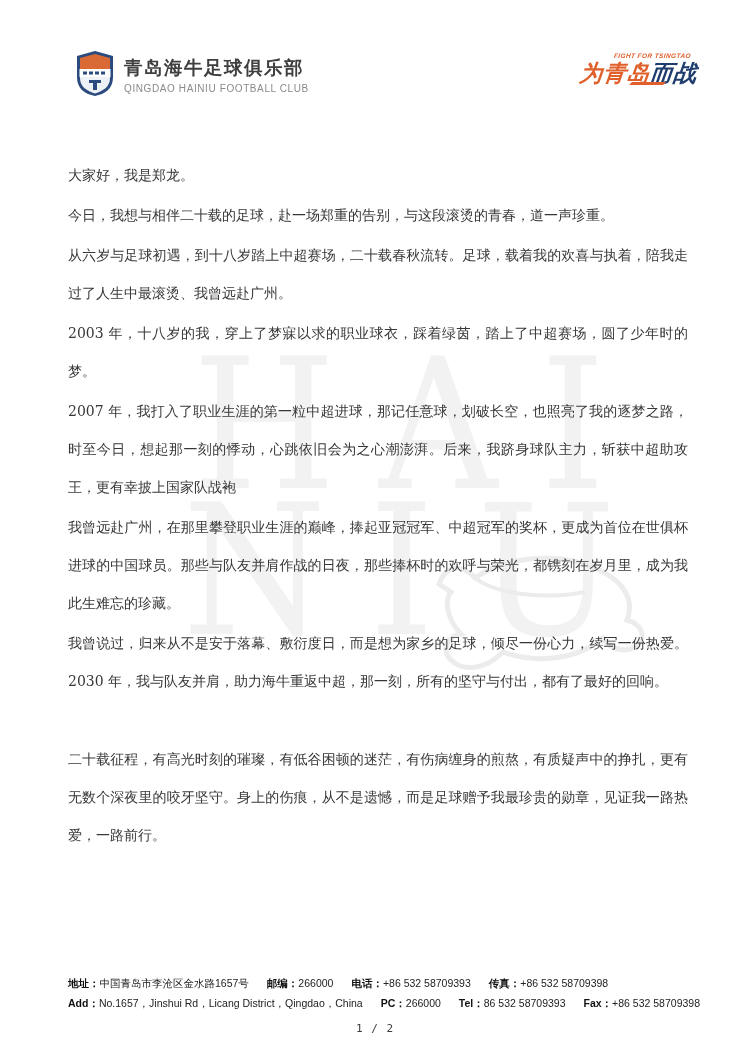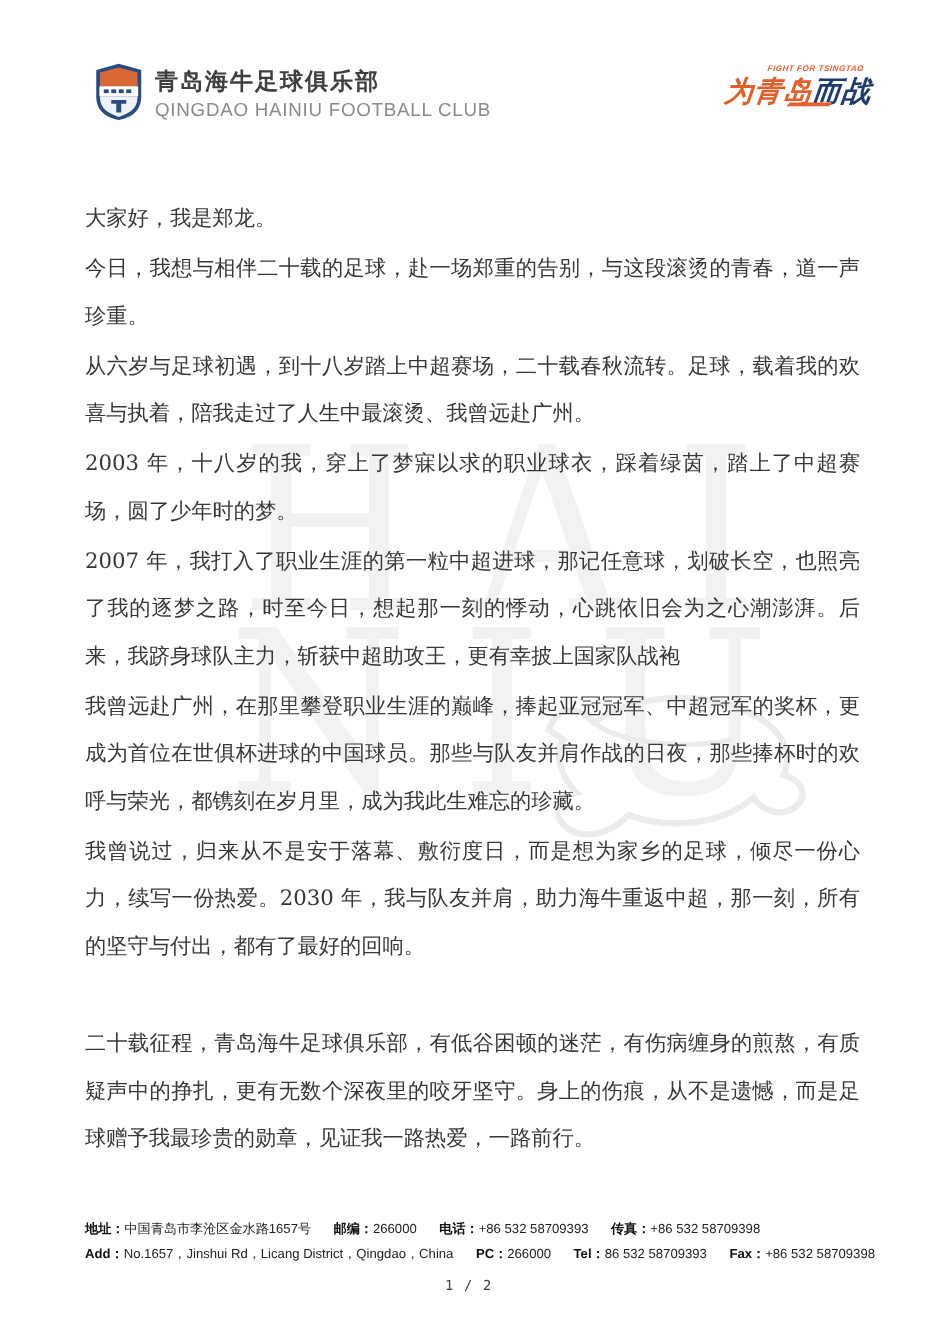--- a/index.html
+++ b/index.html
@@ -27,21 +27,21 @@
 
   
   .header{position:absolute;top:50px;left:75px;right:52px;z-index:2;display:flex;align-items:center;}
   .crest{flex:0 0 auto;}
   .club-names{margin-left:9px;padding-top:3px;}
   .club-name{
     font-size:18.5px;font-weight:bold;color:#3f3f3f;
     letter-spacing:1.5px;line-height:24px;
   }
   .club-name-en{
-    font-size:15px;color:#8a8a8a;letter-spacing:.6px;margin-top:3px;
+    font-size:10px;color:#8a8a8a;letter-spacing:.6px;margin-top:3px;
   }
   .slogan{position:absolute;right:0;top:2px;width:118px;transform:skewX(-6deg);}
   .slogan-top{
     font-size:6.5px;font-weight:bold;font-style:italic;
     color:#e05f2a;letter-spacing:.4px;text-align:center;padding-left:24px;
   }
   .slogan-main{
     font-size:23px;font-weight:bold;font-style:italic;
     letter-spacing:.5px;line-height:28px;white-space:nowrap;
   }
@@ -49,21 +49,21 @@
   .slogan-navy{color:#1f3c6e;}
   .slogan-swoosh{
     position:absolute;left:52px;bottom:2px;width:34px;height:3px;
     background:#e05f2a;transform:skewX(-40deg);
   }
 
   
   .letter-body{
     position:absolute;left:68px;top:156px;width:620px;z-index:1;
     font-family:"DejaVu Serif","Liberation Serif",serif;
-    font-size:17px;color:#373737;
+    font-size:14px;color:#373737;
     line-height:38px;text-align:justify;
   }
   .letter-body p{margin:0 0 2px 0;}
   .para-gap{height:38px;}
 
   
   .footer{position:absolute;left:68px;top:976px;width:620px;z-index:1;}
   .footer-line{font-size:10.5px;line-height:15px;color:#1d1d1d;margin-bottom:5px;white-space:nowrap;}
   .footer-line .seg{margin-right:18px;}
   .footer-line .seg:last-child{margin-right:0;}
@@ -118,21 +118,21 @@
 
   <div class="letter-body">
       <p>大家好，我是郑龙。</p>
       <p>今日，我想与相伴二十载的足球，赴一场郑重的告别，与这段滚烫的青春，道一声珍重。</p>
       <p>从六岁与足球初遇，到十八岁踏上中超赛场，二十载春秋流转。足球，载着我的欢喜与执着，陪我走过了人生中最滚烫、我曾远赴广州。</p>
       <p>2003 年，十八岁的我，穿上了梦寐以求的职业球衣，踩着绿茵，踏上了中超赛场，圆了少年时的梦。</p>
       <p>2007 年，我打入了职业生涯的第一粒中超进球，那记任意球，划破长空，也照亮了我的逐梦之路，时至今日，想起那一刻的悸动，心跳依旧会为之心潮澎湃。后来，我跻身球队主力，斩获中超助攻王，更有幸披上国家队战袍</p>
       <p>我曾远赴广州，在那里攀登职业生涯的巅峰，捧起亚冠冠军、中超冠军的奖杯，更成为首位在世俱杯进球的中国球员。那些与队友并肩作战的日夜，那些捧杯时的欢呼与荣光，都镌刻在岁月里，成为我此生难忘的珍藏。</p>
       <p>我曾说过，归来从不是安于落幕、敷衍度日，而是想为家乡的足球，倾尽一份心力，续写一份热爱。2030 年，我与队友并肩，助力海牛重返中超，那一刻，所有的坚守与付出，都有了最好的回响。</p>
       <div class="para-gap"></div>
-      <p>二十载征程，青岛海牛足球俱乐部，有低谷困顿的迷茫，有伤病缠身的煎熬，有质疑声中的挣扎，更有无数个深夜里的咬牙坚守。身上的伤痕，从不是遗憾，而是足球赠予我最珍贵的勋章，见证我一路热爱，一路前行。</p>
+      <p>二十载征程，有高光时刻的璀璨，有低谷困顿的迷茫，有伤病缠身的煎熬，有质疑声中的挣扎，更有无数个深夜里的咬牙坚守。身上的伤痕，从不是遗憾，而是足球赠予我最珍贵的勋章，见证我一路热爱，一路前行。</p>
     </div>
 
   <div class="footer">
     <div class="footer-line"><span class="seg"><span class="lbl">地址：</span><span class="val">中国青岛市李沧区金水路1657号</span></span><span class="seg"><span class="lbl">邮编：</span><span class="val">266000</span></span><span class="seg"><span class="lbl">电话：</span><span class="val">+86 532 58709393</span></span><span class="seg"><span class="lbl">传真：</span><span class="val">+86 532 58709398</span></span></div>
     <div class="footer-line"><span class="seg"><span class="lbl">Add：</span><span class="val">No.1657，Jinshui Rd，Licang District，Qingdao，China</span></span><span class="seg"><span class="lbl">PC：</span><span class="val">266000</span></span><span class="seg"><span class="lbl">Tel：</span><span class="val">86 532 58709393</span></span><span class="seg"><span class="lbl">Fax：</span><span class="val">+86 532 58709398</span></span></div>
   </div>
   <div class="pageno">1 / 2</div>
 
 </div>
 

